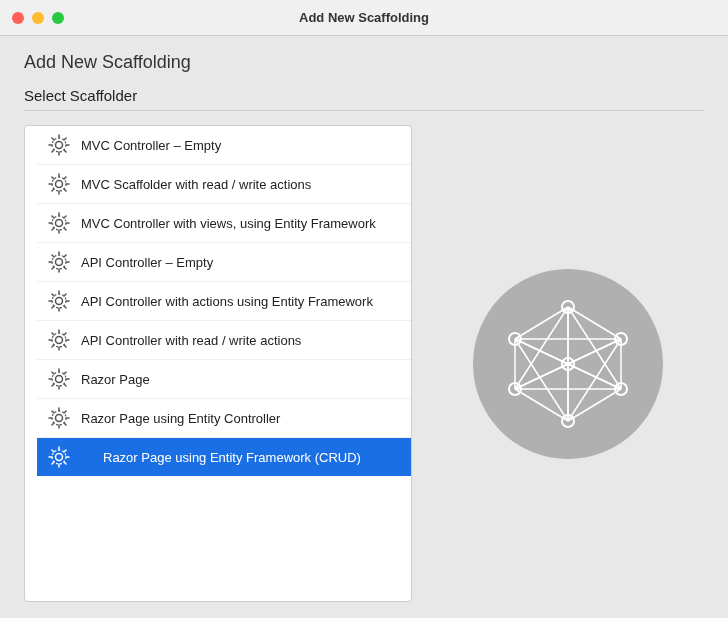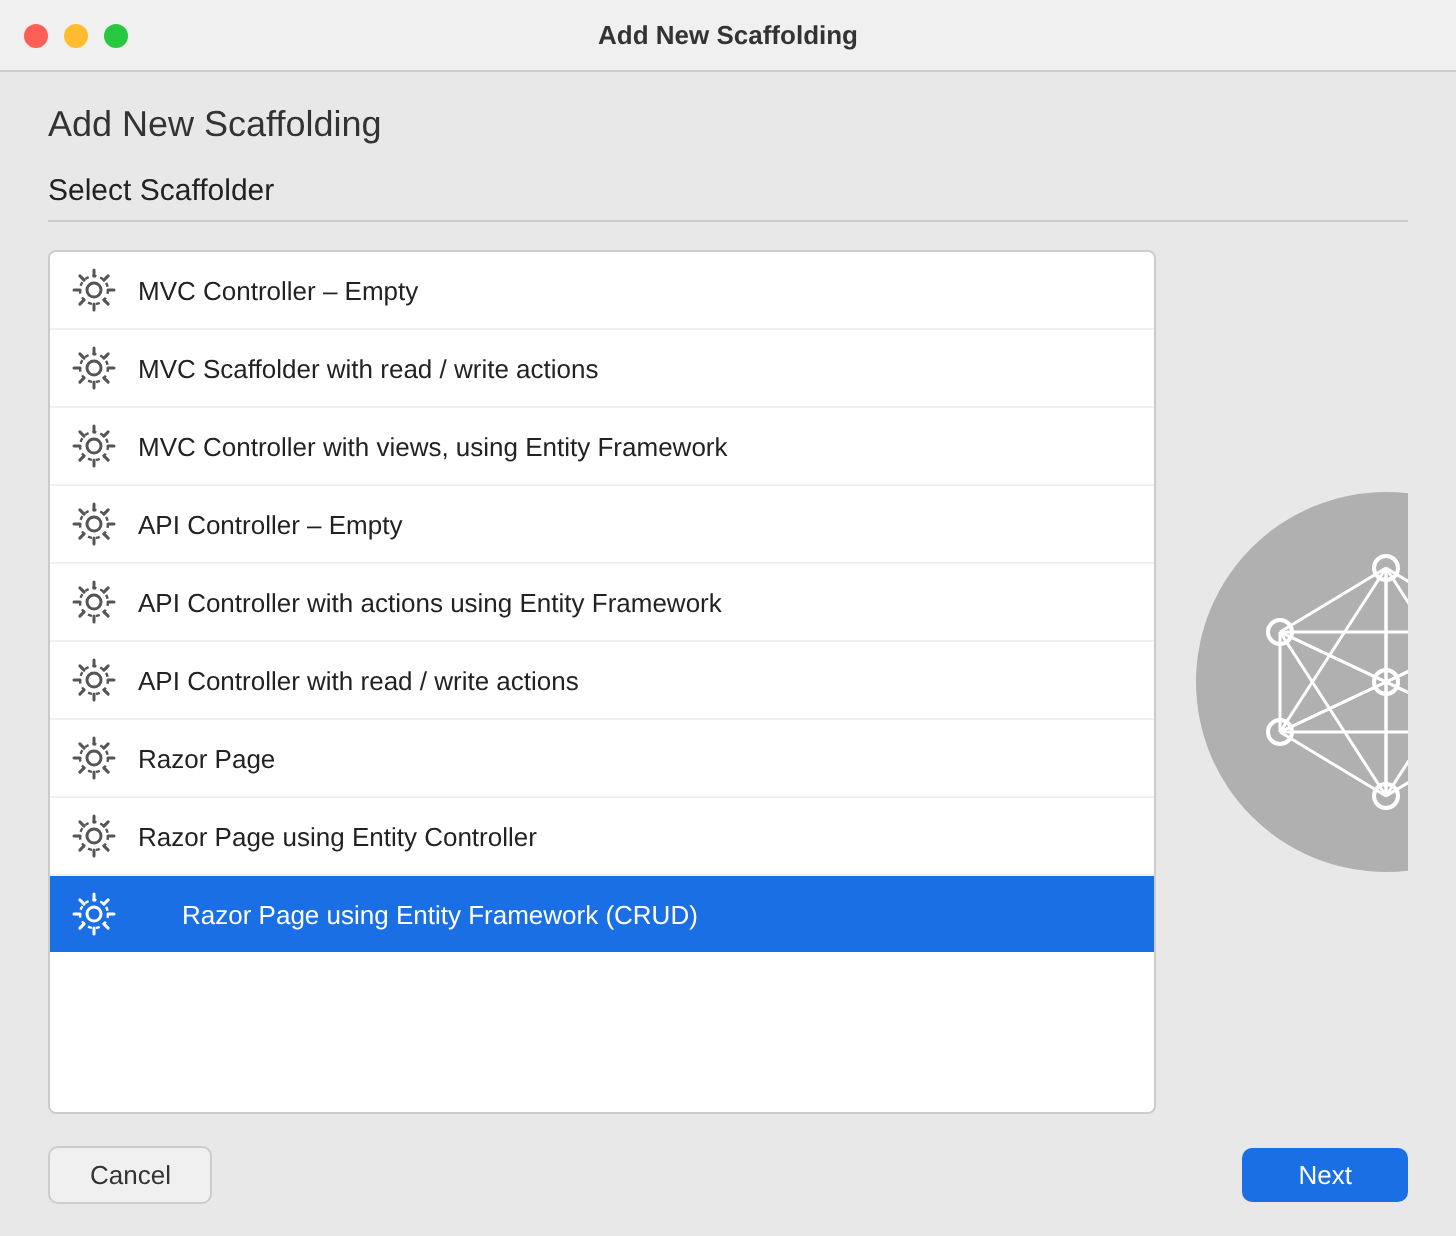--- a/index.html
+++ b/index.html
@@ -82,26 +82,27 @@
     }
 
     .content-area {
       display: flex;
       flex: 1;
       gap: 20px;
       overflow: hidden;
     }
 
     .list-panel {
-      width: 554px;
+      width: 388px;
       background: #fff;
       border: 1px solid #ccc;
       border-radius: 4px;
       overflow-y: auto;
       flex-shrink: 0;
+      padding-left: 12px;
     }
 
     .list-item {
       display: flex;
       align-items: center;
       padding: 7px 10px;
       cursor: pointer;
       border-bottom: 1px solid #f0f0f0;
       gap: 10px;
     }
@@ -326,17 +327,13 @@
           <line x1="75" y1="132" x2="22" y2="50" stroke="white" stroke-width="1.5"></line>
           <line x1="75" y1="132" x2="75" y2="75" stroke="white" stroke-width="1.5"></line>
           <line x1="22" y1="100" x2="22" y2="50" stroke="white" stroke-width="1.5"></line>
           <line x1="22" y1="100" x2="75" y2="75" stroke="white" stroke-width="1.5"></line>
           <line x1="22" y1="50" x2="75" y2="75" stroke="white" stroke-width="1.5"></line>
         </svg>
       </div>
     </div>
   </div>
 
-  <div class="footer">
-    <button class="btn-cancel">Cancel</button>
-    <button class="btn-next">Next</button>
-  </div>
 </div>
 
 </body></html>

